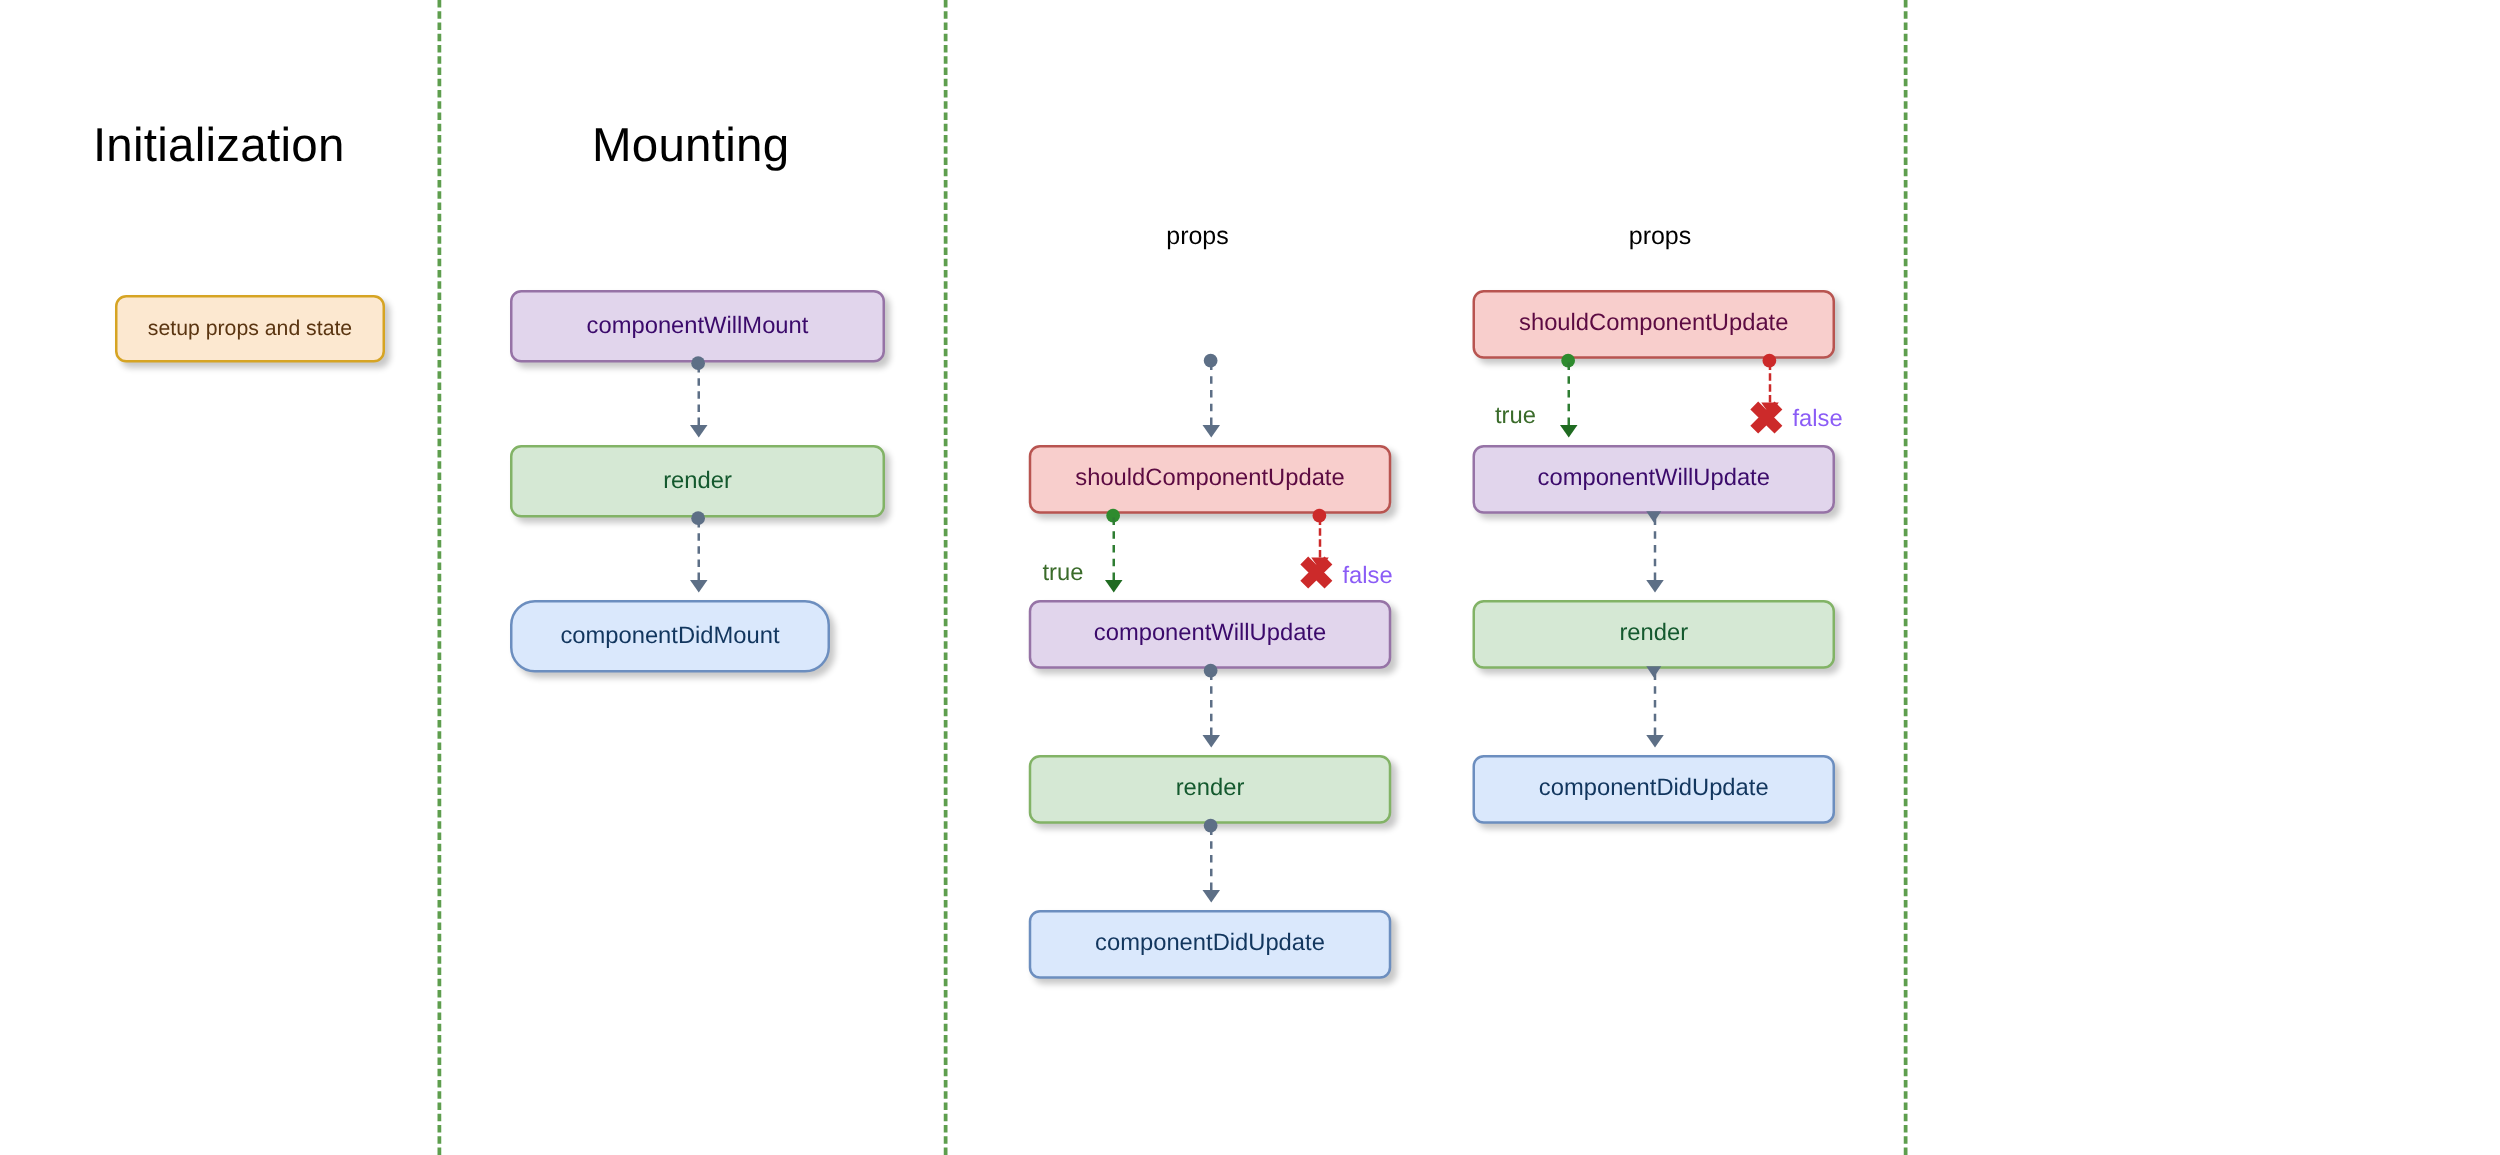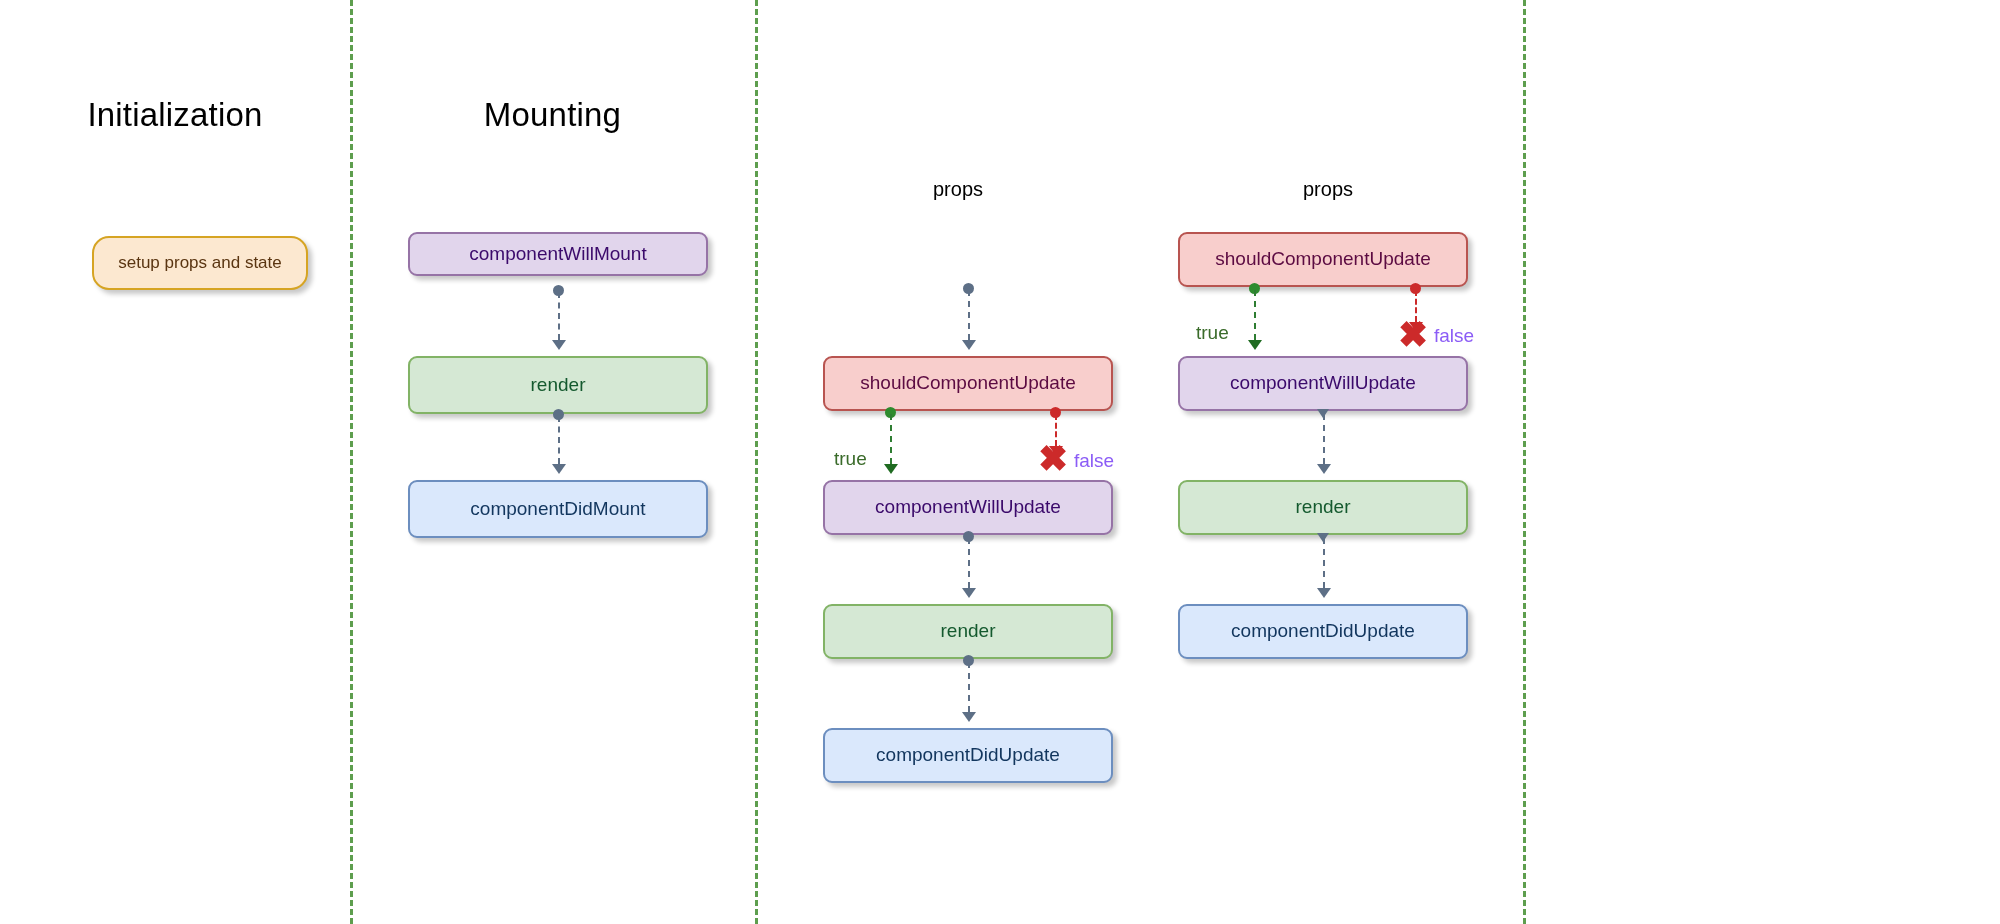--- a/index.html
+++ b/index.html
@@ -26,21 +26,21 @@
     top: 0;
     width: 0;
     height: 924px;
     border-left: 3px dashed #5e9e4e;
   }
 
   
   .phase-title {
     position: absolute;
     text-align: center;
-    font-size: 33px;
+    font-size: 38px;
     font-weight: 300;
     color: #000000;
     white-space: nowrap;
     letter-spacing: 0.2px;
   }
   .sub-title {
     position: absolute;
     text-align: center;
     font-size: 20px;
     font-weight: 400;
@@ -143,39 +143,39 @@
   <div class="divider" style="left:350px;"></div>
   <div class="divider" style="left:755px;"></div>
   <div class="divider" style="left:1523px;"></div>
 
   <div class="phase-title" style="left:0px; top:96px; width:350px;">Initialization</div>
   <div class="phase-title" style="left:350px; top:96px; width:405px;">Mounting</div>
 
   <div class="sub-title" style="left:808px; top:178px; width:300px;">props</div>
   <div class="sub-title" style="left:1178px; top:178px; width:300px;">props</div>
 
-  <div class="node n-orange small-text" style="left:92px; top:236px; width:216px; height:54px;border-radius:17px;">setup props and state</div>
-
-  <div class="node n-purple" style="left:408px; top:232px; width:300px; height:44px;">componentWillMount</div>
+  <div class="node n-orange small-text" style="left:92px; top:236px; width:216px; height:54px;">setup props and state</div>
+
+  <div class="node n-purple" style="left:408px; top:232px; width:300px; height:58px;">componentWillMount</div>
 
   <div class="edge c-slate">
     <div class="edge-dot" style="left:553px; top:285px;"></div>
     <div class="edge-line" style="left:558px; top:292px; height:48px;"></div>
     <div class="edge-head" style="left:552px; top:340px;"></div>
   </div>
 
   <div class="node n-green" style="left:408px; top:356px; width:300px; height:58px;">render</div>
 
   <div class="edge c-slate">
     <div class="edge-dot" style="left:553px; top:409px;"></div>
     <div class="edge-line" style="left:558px; top:416px; height:48px;"></div>
     <div class="edge-head" style="left:552px; top:464px;"></div>
   </div>
 
-  <div class="node n-blue" style="left:408px; top:480px; width:300px; height:58px;">componentDidMount</div>
+  <div class="node n-blue" style="left:408px; top:480px; width:256px; height:58px;border-radius:20px;">componentDidMount</div>
 
 
   <div class="edge c-slate">
     <div class="edge-dot" style="left:963px; top:283px;"></div>
     <div class="edge-line" style="left:968px; top:290px; height:50px;"></div>
     <div class="edge-head" style="left:962px; top:340px;"></div>
   </div>
 
   <div class="node n-red" style="left:823px; top:356px; width:290px; height:55px;">shouldComponentUpdate</div>
 

